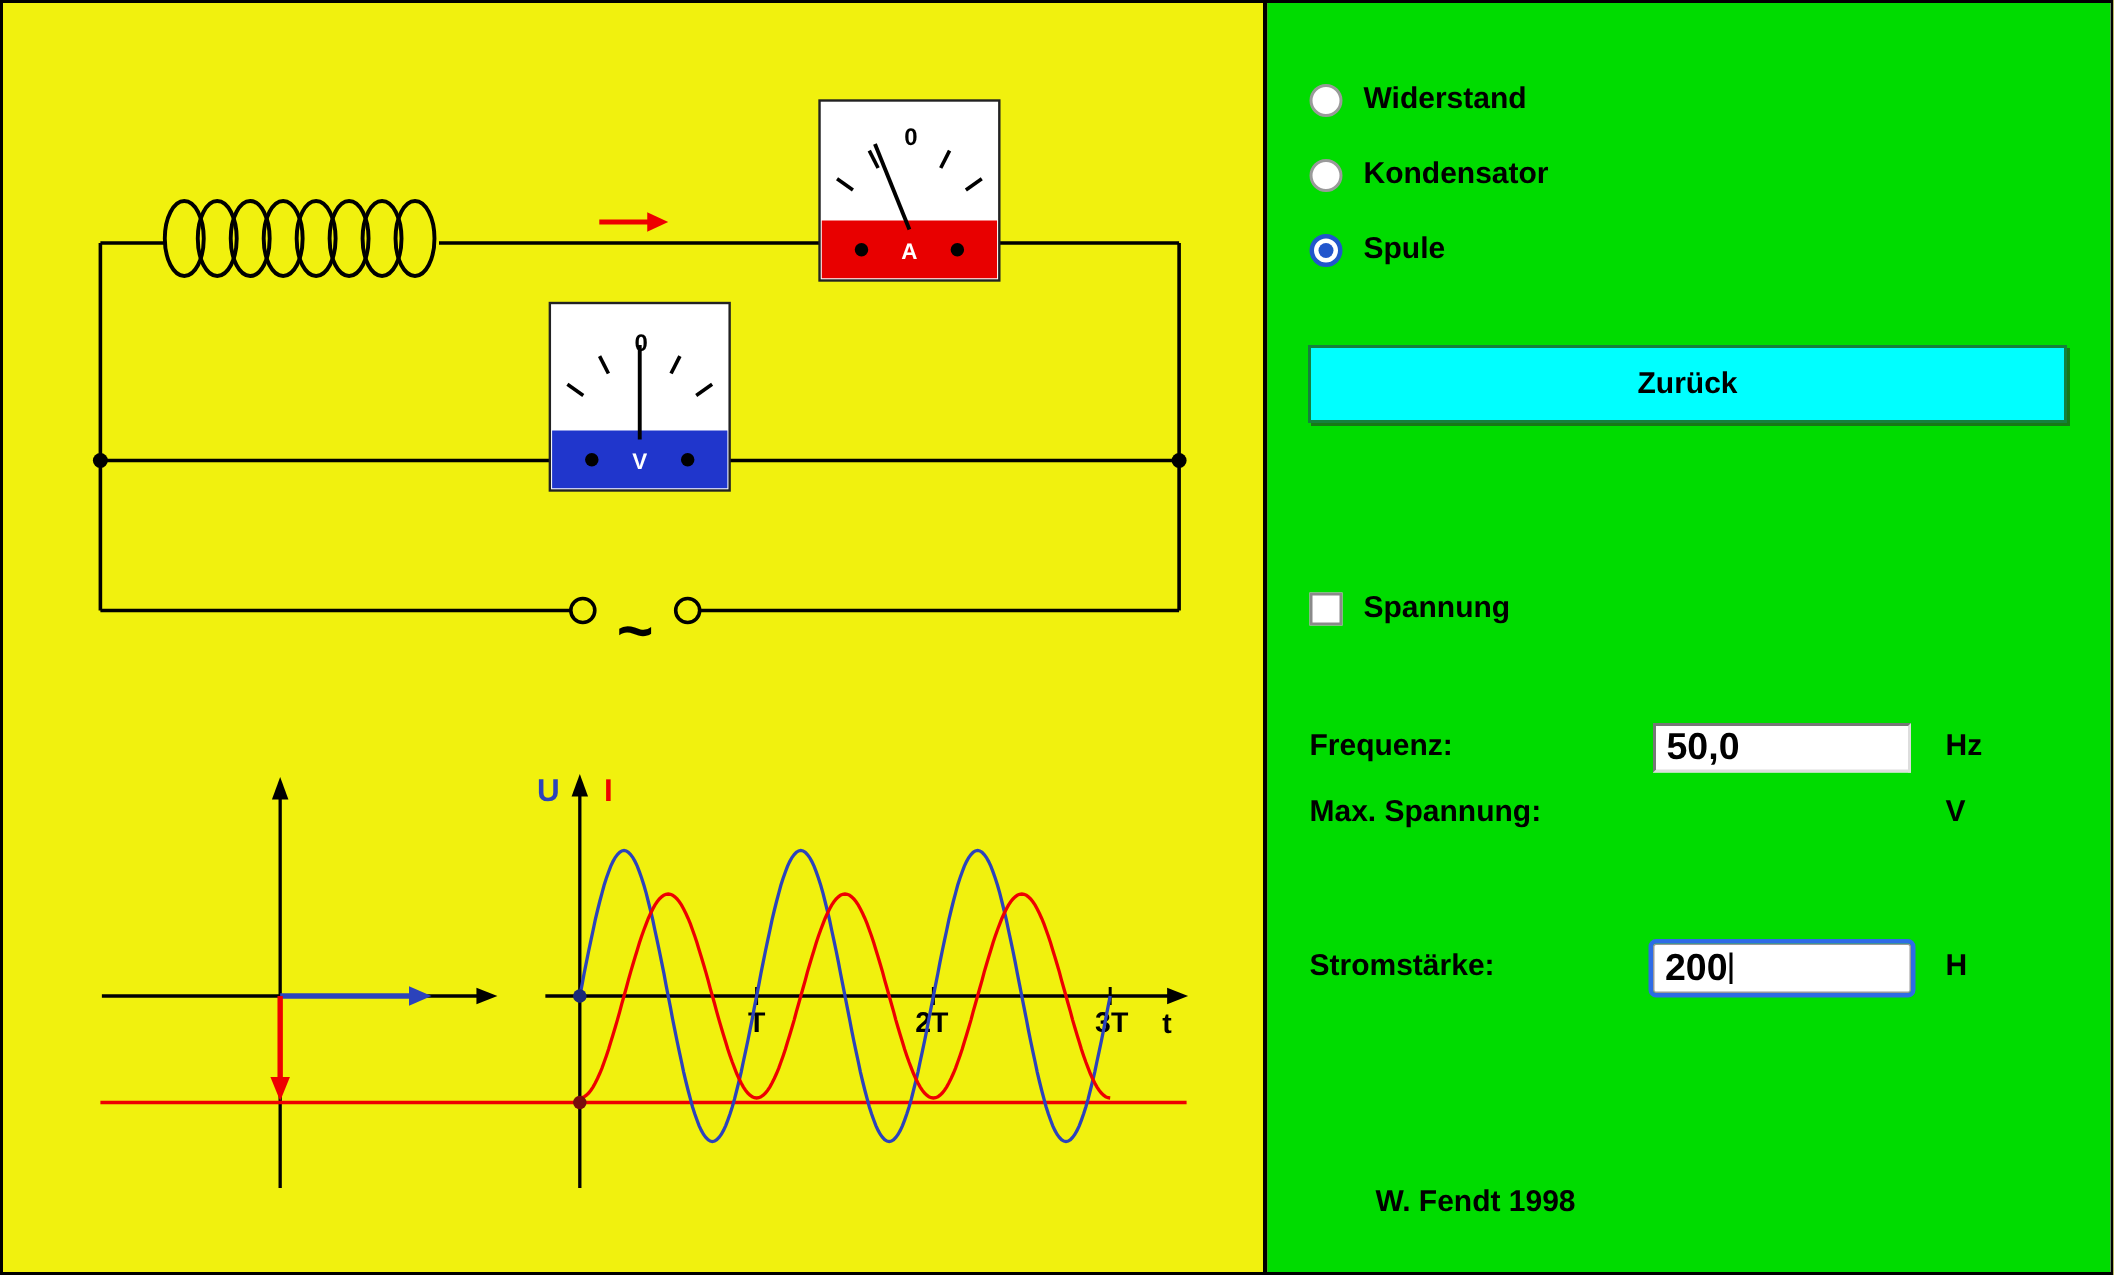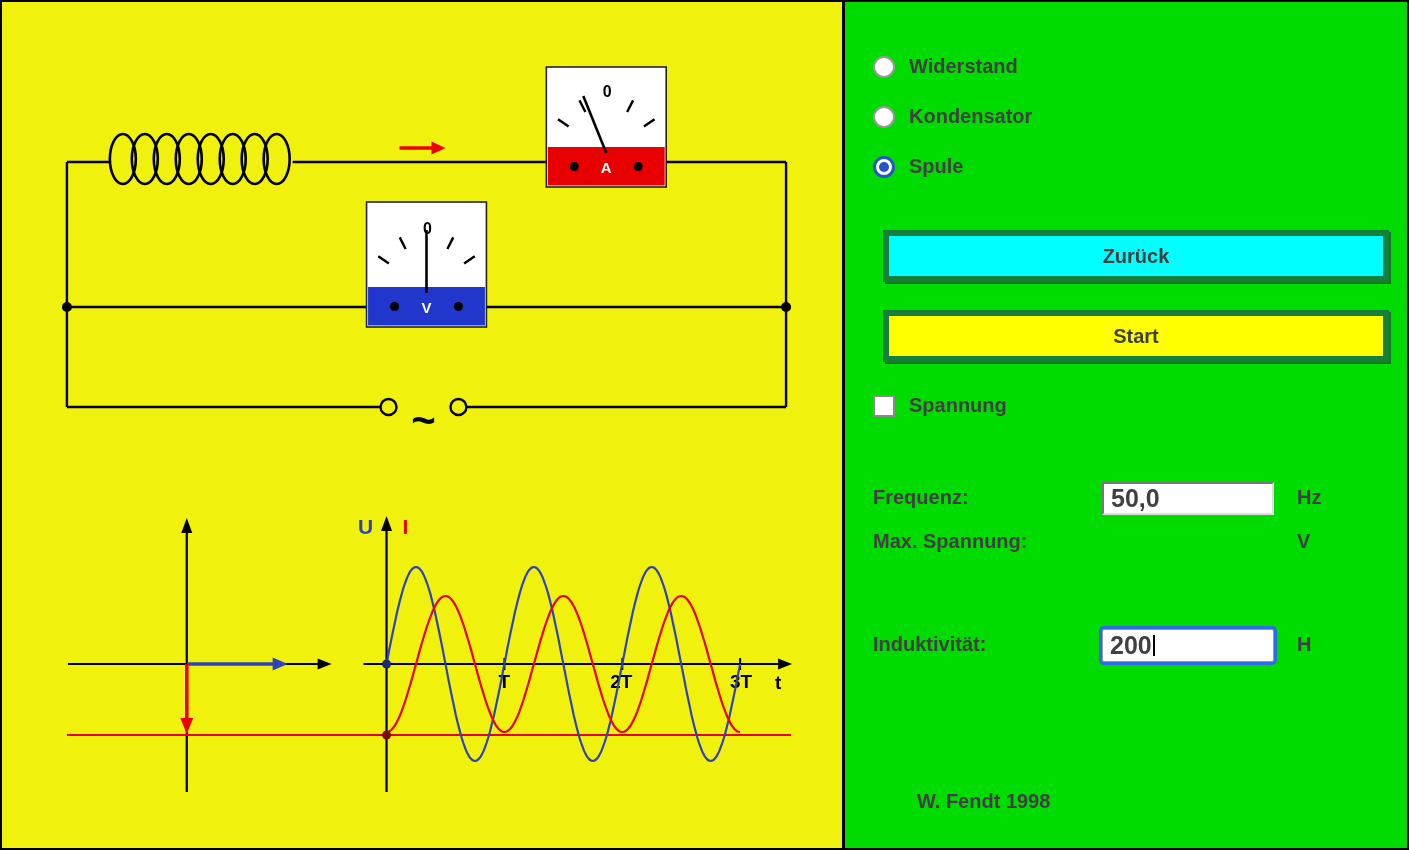--- a/index.html
+++ b/index.html
@@ -11,32 +11,32 @@
     --button-yellow:#FFFF00;
     --radio-blue:#2255CC;
     --meter-red:#E80000;
     --meter-blue:#2036CC;
   }
   *{margin:0;padding:0;box-sizing:border-box;}
   body{font-family:"Liberation Sans",sans-serif;background:#fff;}
   .app{width:1409px;height:850px;border:2px solid #000;display:flex;overflow:hidden;}
   .left-panel{width:843px;height:100%;background:var(--panel-yellow);border-right:3px solid #000;position:relative;}
   .left-panel svg{position:absolute;left:0;top:0;width:100%;height:100%;}
-  .right-panel{flex:1;height:100%;background:var(--panel-green);position:relative;color:#404040;}
+  .right-panel{flex:1;height:100%;background:var(--panel-green);position:relative;color:#000000;}
 
   .ctl-row{position:absolute;left:28px;display:flex;align-items:center;gap:14px;
            font-size:20px;font-weight:bold;}
   .radio{width:22px;height:22px;border-radius:50%;background:#fff;border:2px solid #9a9a9a;
          position:relative;flex:0 0 auto;cursor:pointer;}
   .radio.selected{border:3px solid var(--radio-blue);}
   .radio.selected::after{content:"";position:absolute;inset:3px;border-radius:50%;background:var(--radio-blue);}
   .checkbox{width:22px;height:22px;background:#fff;border:2px solid #8a8a8a;flex:0 0 auto;cursor:pointer;}
 
-  .btn{position:absolute;left:38px;width:506px;height:52px;display:flex;align-items:center;
-       justify-content:center;font-size:20px;font-weight:bold;border:6px solid #15803d;
+  .btn{position:absolute;left:27px;width:506px;height:52px;display:flex;align-items:center;
+       justify-content:center;font-size:20px;font-weight:bold;border:2px solid #15803d;
        box-shadow:2px 2px 0 rgba(40,40,40,.55);cursor:pointer;}
   .btn-back{top:228px;background:var(--button-cyan);}
   .btn-start{top:308px;background:var(--button-yellow);}
 
   .field-row{position:absolute;left:0;right:0;height:36px;font-size:20px;font-weight:bold;}
   .field-label{position:absolute;left:28px;top:5px;}
   .field-input{position:absolute;left:257px;top:1px;width:172px;height:33px;background:#fff;
                border:2px solid;border-color:#777 #ddd #ddd #777;display:flex;align-items:center;
                padding-left:7px;font-size:25px;font-weight:bold;cursor:text;}
   .field-input.focused{border:1px solid #999;outline:3px solid #2E6BE6;border-radius:2px;}
@@ -168,42 +168,41 @@
     <div class="ctl-row" style="top:103px">
       <span class="radio"></span>
       <span>Kondensator</span>
     </div>
     <div class="ctl-row" style="top:153px">
       <span class="radio selected"></span>
       <span>Spule</span>
     </div>
 
     <div class="btn btn-back">Zurück</div>
-    <div class="btn btn-start">Start</div>
 
     <div class="ctl-row" style="top:392px">
       <span class="checkbox"></span>
       <span>Spannung</span>
     </div>
 
     <div class="field-row" style="top:479px">
       <span class="field-label">Frequenz:</span>
       <div class="field-input">
         <span>50,0</span>
       </div>
       <span class="field-unit">Hz</span>
     </div>
 
     <div class="field-row" style="top:523px">
       <span class="field-label">Max. Spannung:</span>
       <span class="field-unit">V</span>
     </div>
 
     <div class="field-row" style="top:626px">
-      <span class="field-label">Induktivität:</span>
+      <span class="field-label">Stromstärke:</span>
       <div class="field-input focused">
         <span>200</span>
           <span class="caret"></span>
       </div>
       <span class="field-unit">H</span>
     </div>
 
 
     <div class="credit">W. Fendt 1998</div>
   </div>

